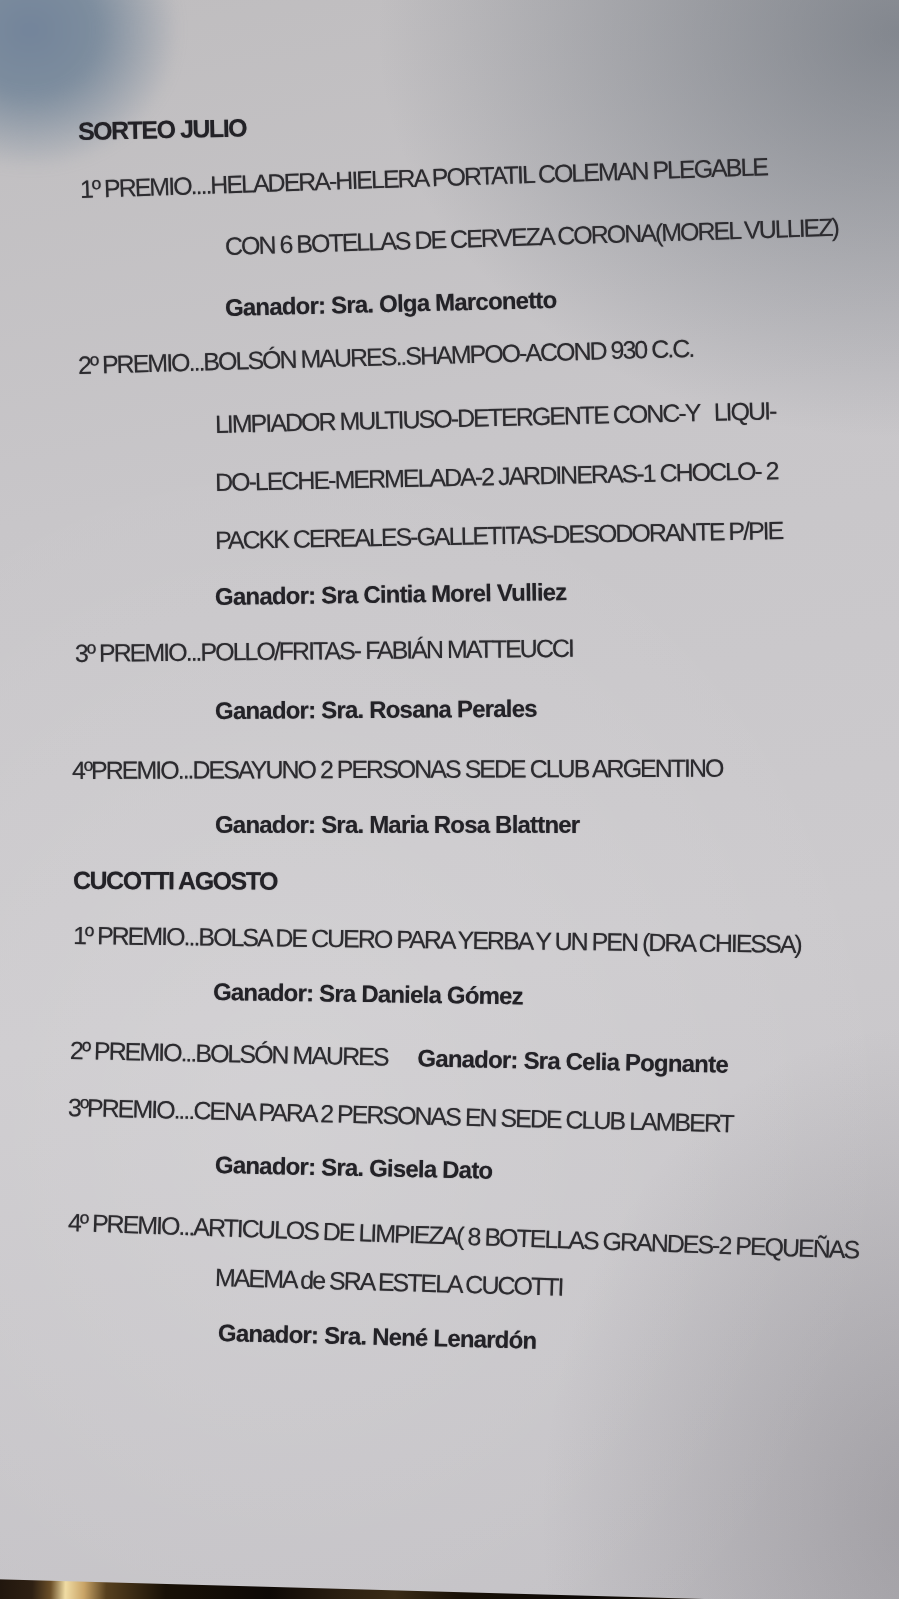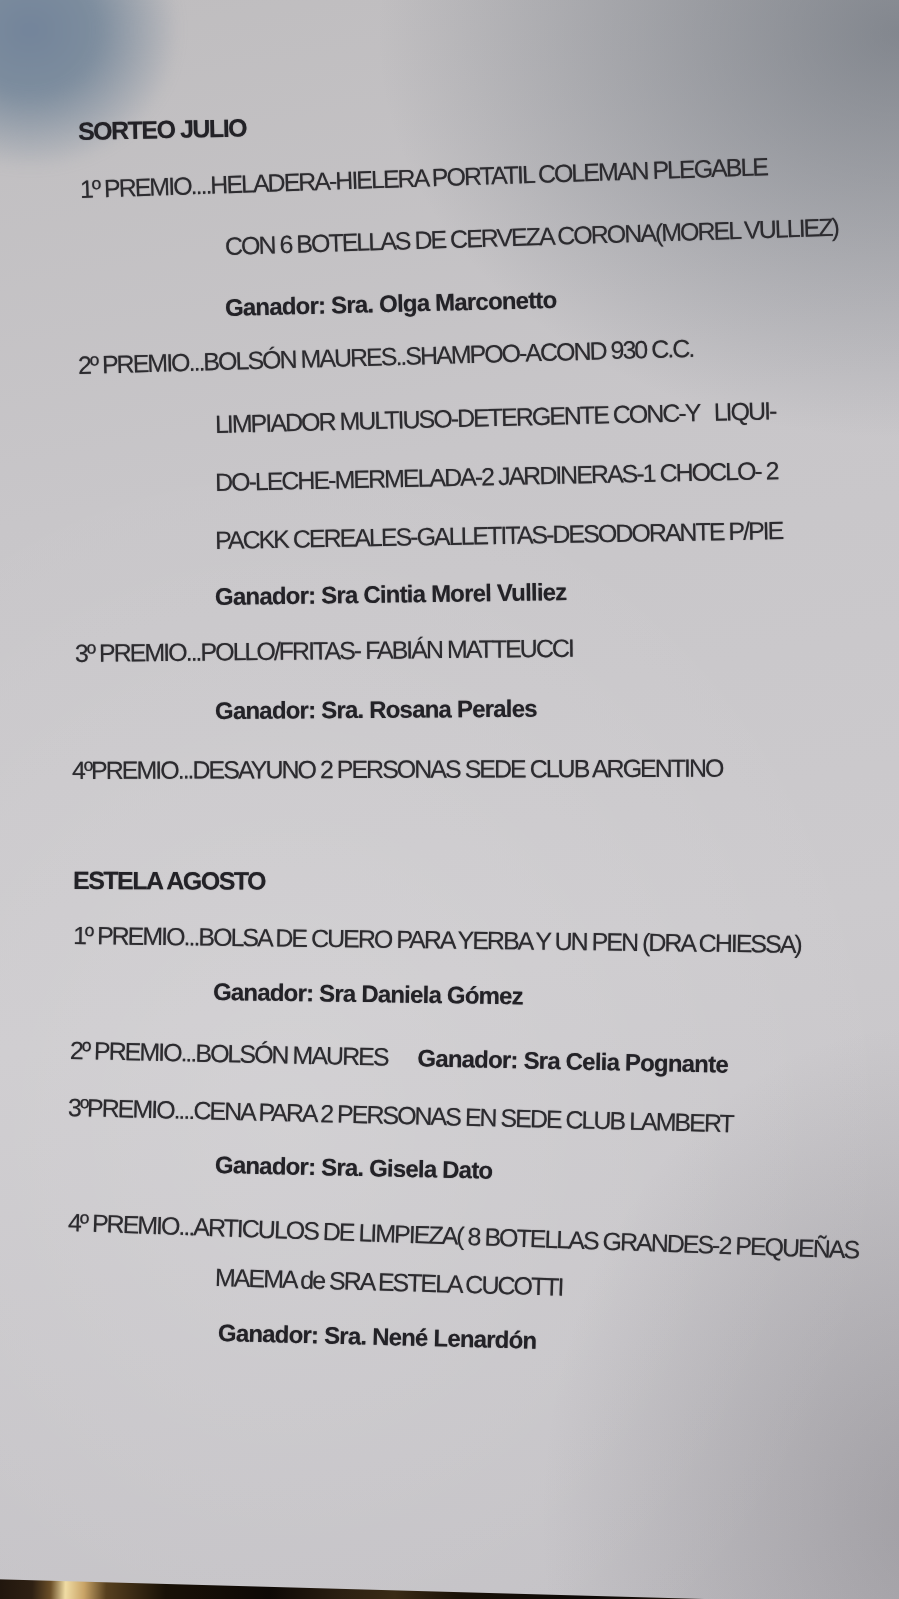--- a/index.html
+++ b/index.html
@@ -73,22 +73,23 @@
   <div class="line" style="left:78px; top:352px; transform:rotate(-1.6deg);">2º PREMIO...BOLSÓN MAURES..SHAMPOO-ACOND 930 C.C.</div>
   <div class="line" style="left:215px; top:411px; transform:rotate(-1.4deg);">LIMPIADOR MULTIUSO-DETERGENTE CONC-Y   LIQUI-</div>
   <div class="line" style="left:215px; top:469px; transform:rotate(-1.2deg);">DO-LECHE-MERMELADA-2 JARDINERAS-1 CHOCLO- 2</div>
   <div class="line" style="left:215px; top:527px; transform:rotate(-1deg);">PACKK CEREALES-GALLETITAS-DESODORANTE P/PIE</div>
   <div class="line winner" style="left:215px; top:584px; transform:rotate(-0.8deg);">Ganador: Sra Cintia Morel Vulliez</div>
 
   <div class="line" style="left:75px; top:640px; transform:rotate(-0.6deg);">3º PREMIO...POLLO/FRITAS- FABIÁN MATTEUCCI</div>
   <div class="line winner" style="left:215px; top:698px; transform:rotate(-0.4deg);">Ganador: Sra. Rosana Perales</div>
 
   <div class="line" style="left:72px; top:757px; transform:rotate(-0.2deg);">4ºPREMIO...DESAYUNO 2 PERSONAS SEDE CLUB ARGENTINO</div>
+  <div class="line winner" style="left:215px; top:812px; transform:rotate(0deg);">Ganador: Sra. Maria Rosa Blattner</div>
 
-  <div class="line title" style="left:73px; top:867px; transform:rotate(0.2deg);">ESTELA AGOSTO</div>
+  <div class="line title" style="left:73px; top:867px; transform:rotate(0.2deg);">CUCOTTI AGOSTO</div>
 
   <div class="line" style="left:73px; top:922px; transform:rotate(0.7deg);">1º PREMIO...BOLSA DE CUERO PARA YERBA Y UN PEN (DRA CHIESSA)</div>
   <div class="line winner" style="left:213px; top:979px; transform:rotate(0.8deg);">Ganador: Sra Daniela Gómez</div>
 
   <div class="line" style="left:70px; top:1037px; transform:rotate(1.2deg);"><span>2º PREMIO...BOLSÓN MAURES</span><span class="winner-inline">Ganador: Sra Celia Pognante</span></div>
 
   <div class="line" style="left:68px; top:1094px; transform:rotate(1.4deg);">3ºPREMIO....CENA PARA 2 PERSONAS EN SEDE CLUB LAMBERT</div>
   <div class="line winner" style="left:215px; top:1152px; transform:rotate(1.2deg);">Ganador: Sra. Gisela Dato</div>
 
   <div class="line" style="left:68px; top:1209px; transform:rotate(2deg);">4º PREMIO...ARTICULOS DE LIMPIEZA( 8 BOTELLAS GRANDES-2 PEQUEÑAS</div>

